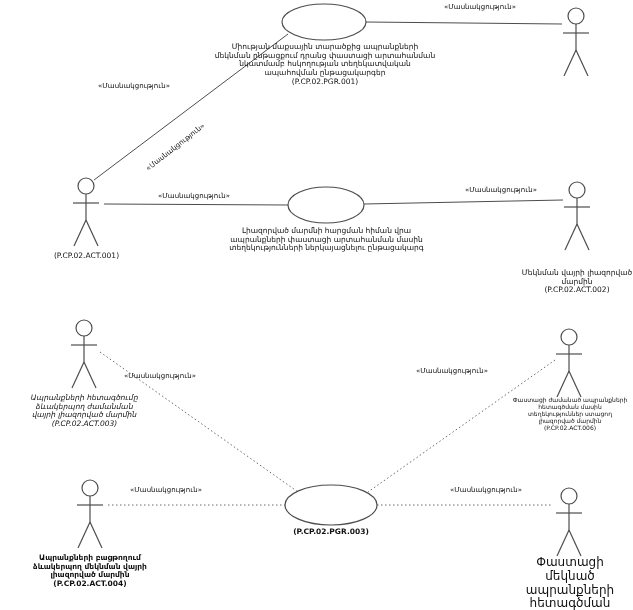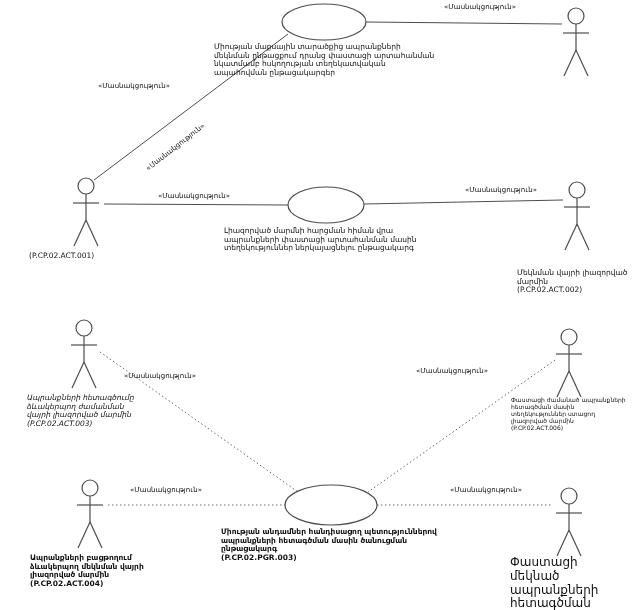--- a/index.html
+++ b/index.html
@@ -11,20 +11,21 @@
     overflow: hidden;
     font-family: "DejaVu Sans", sans-serif;
     color: #000;
     margin-left: 24px;
   }
   .canvas svg { position: absolute; left: 0; top: 0; }
   .lbl {
     position: absolute;
     font-size: 7.5px;
     line-height: 1.15;
+    text-align: center;
     color: #111;
   }
   .lbl .code { display: block; }
   .lbl.small { font-size: 6px; }
   .lbl.bold { font-weight: bold; }
   .part {
     position: absolute;
     width: 90px;
     font-size: 7px;
     line-height: 1.1;
@@ -77,26 +78,26 @@
   <div class="part rot" style="left:107px; top:144px;">«Մասնակցություն»</div>
   <div class="part" style="left:125px; top:193px;">«Մասնակցություն»</div>
   <div class="part" style="left:432px; top:187px;">«Մասնակցություն»</div>
   <div class="part" style="left:91px;  top:373px;">«Մասնակցություն»</div>
   <div class="part" style="left:383px; top:368px;">«Մասնակցություն»</div>
   <div class="part" style="left:97px;  top:487px;">«Մասնակցություն»</div>
   <div class="part" style="left:417px; top:487px;">«Մասնակցություն»</div>
 
   <div class="lbl" style="left:190px; top:43px; width:222px;">
     <span class="name">Միության մաքսային տարածքից ապրանքների մեկնման ընթացքում դրանց փաստացի արտահանման նկատմամբ հսկողության տեղեկատվական ապահովման ընթացակարգեր</span>
+    <span class="code">(P.CP.02.PGR.001)</span>
   </div>
   <div class="lbl" style="left:200px; top:227px; width:205px;">
-    <span class="name">Լիազորված մարմնի հարցման հիման վրա ապրանքների փաստացի արտահանման մասին տեղեկություններ ներկայացնելու ընթացակարգ</span>
+    <span class="name">Լիազորված մարմնի հարցման հիման վրա ապրանքների փաստացի արտահանման մասին տեղեկությունների ներկայացնելու ընթացակարգ</span>
   </div>
   <div class="lbl bold" style="left:197px; top:528px; width:220px;">
-    <span class="name">Միության անդամներ հանդիսացող պետություններով ապրանքների հետագծման մասին ծանուցման ընթացակարգ</span>
     <span class="code">(P.CP.02.PGR.003)</span>
   </div>
 
   <div class="lbl" style="left:5px; top:252px; width:115px;">
     <span class="code">(P.CP.02.ACT.001)</span>
   </div>
   <div class="lbl" style="left:493px; top:269px; width:120px;">
     <span class="name">Մեկնման վայրի լիազորված մարմին</span>
     <span class="code">(P.CP.02.ACT.002)</span>
   </div>

